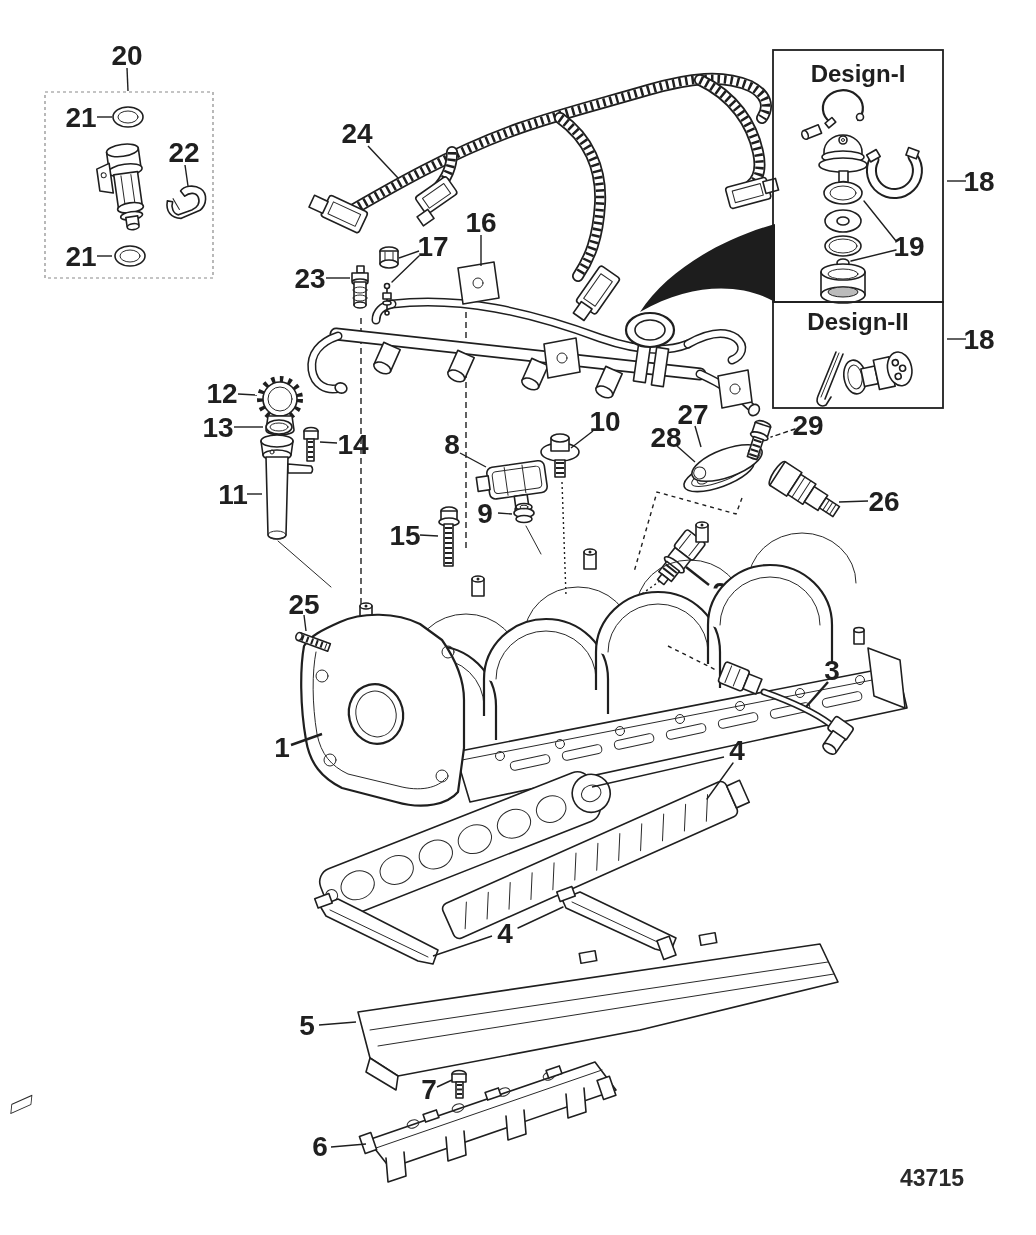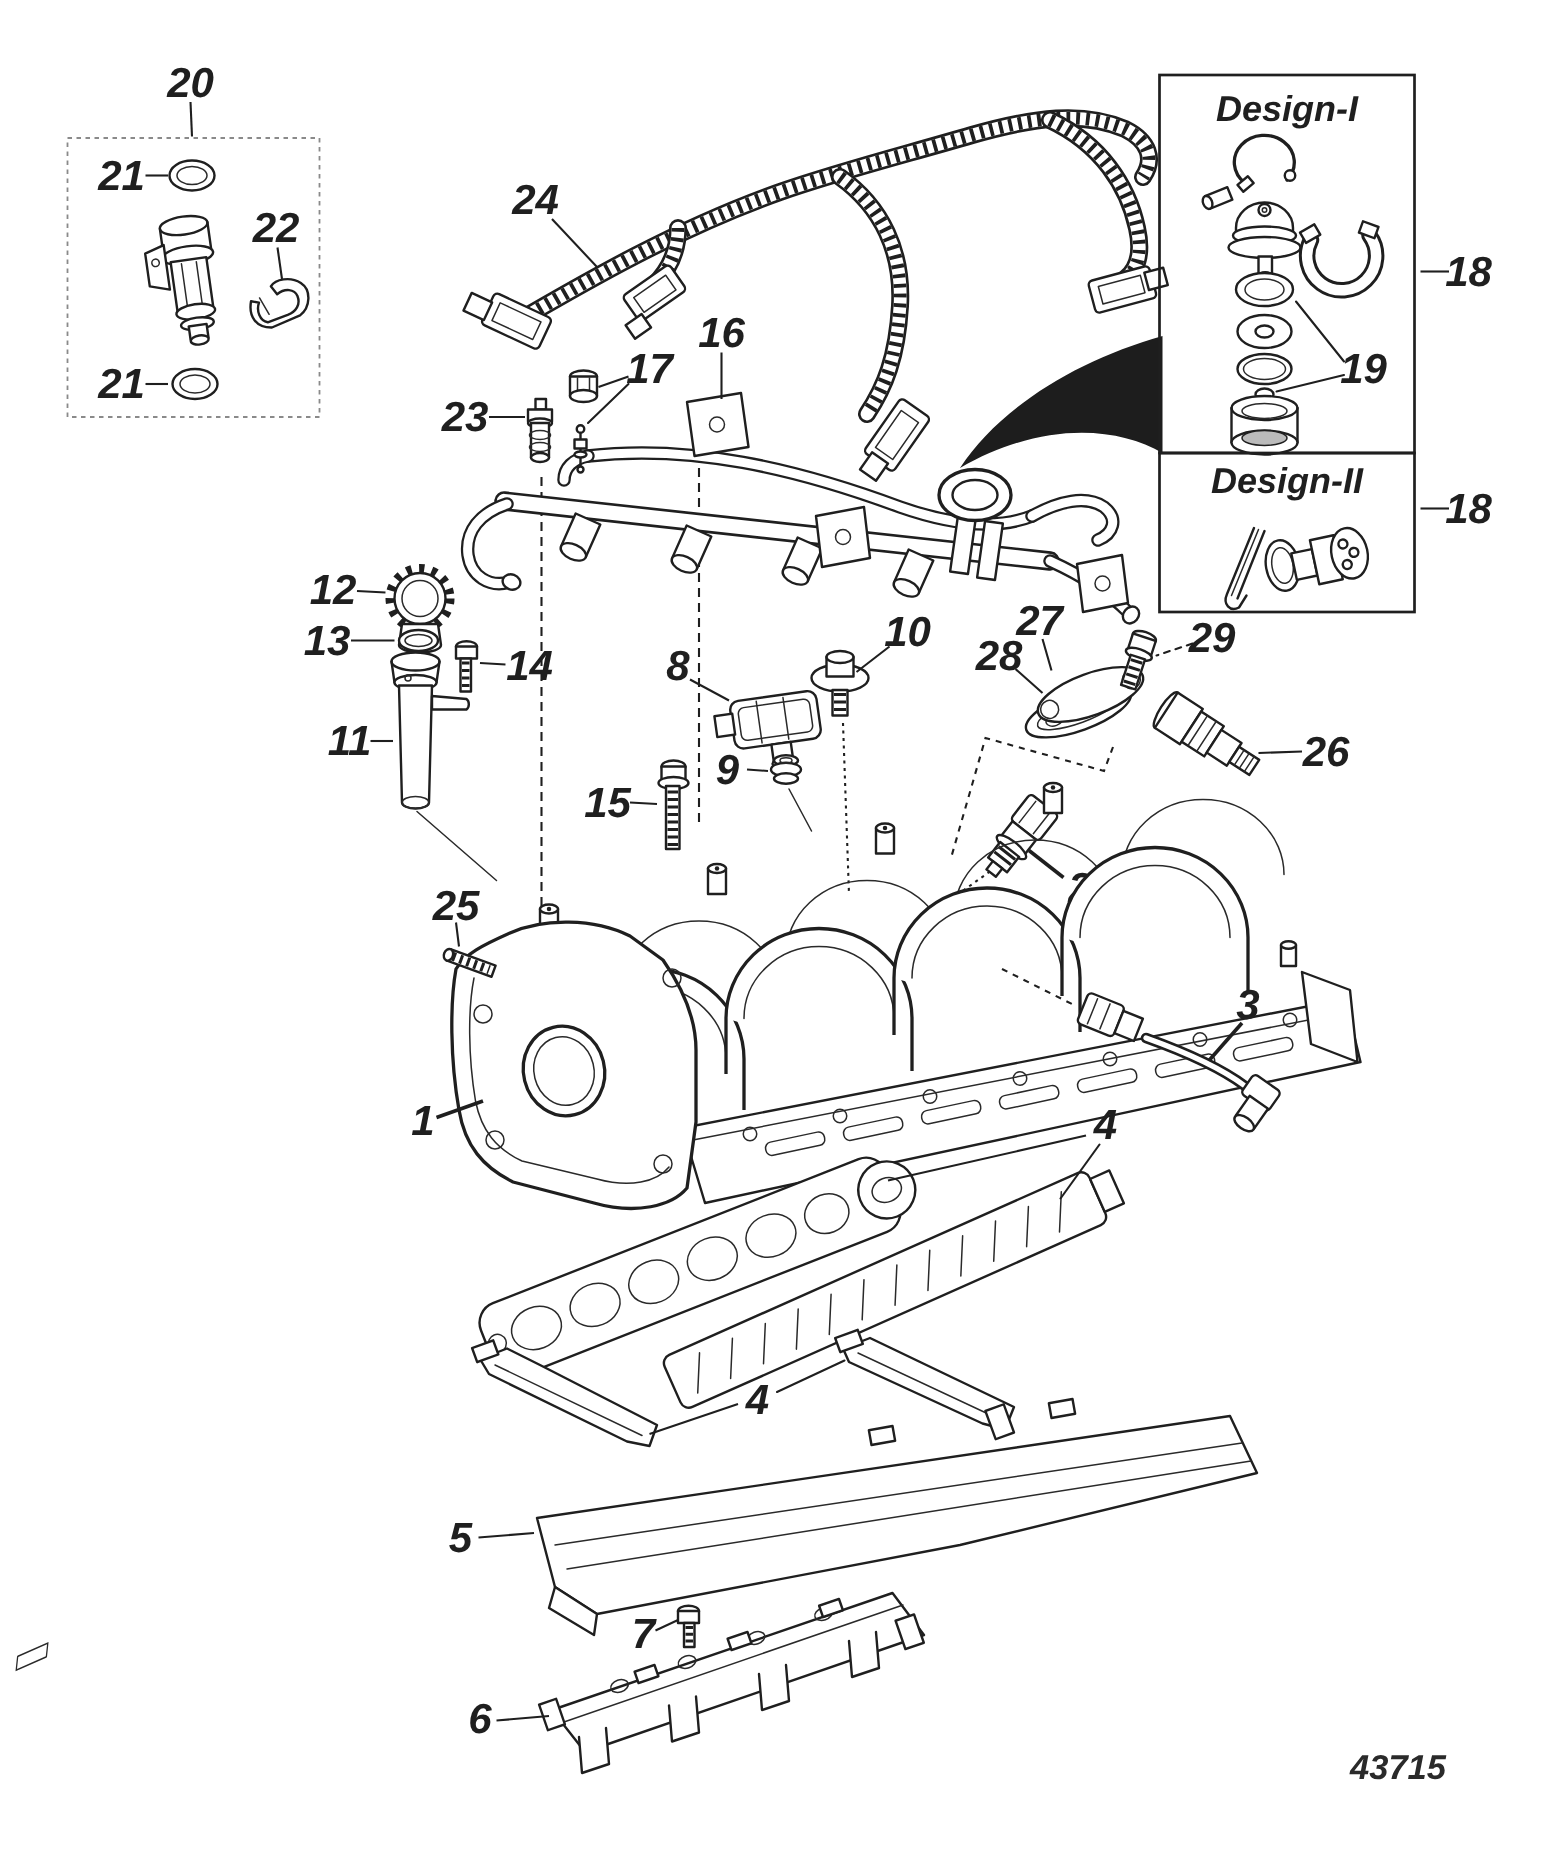--- a/index.html
+++ b/index.html
@@ -1,17 +1,17 @@
 <!DOCTYPE html>
 <html><head>
 <meta charset="utf-8">
 <style>
   html,body{margin:0;padding:0;background:#fff;}
   .stage{position:relative;width:1036px;height:1235px;background:#fff;
-         font-family:"Liberation Sans",sans-serif;font-style:italic;}
+         font-family:"Liberation Sans",sans-serif;}
   svg{display:block}
   
   .ln{fill:none;stroke:#1f1f1f;stroke-width:1.6;stroke-linecap:round;stroke-linejoin:round}
   .ln2{fill:none;stroke:#1f1f1f;stroke-width:2.2;stroke-linecap:round;stroke-linejoin:round}
   .thin{fill:none;stroke:#2a2a2a;stroke-width:1;stroke-linecap:round;stroke-linejoin:round}
   .wf{fill:#fff;stroke:#1f1f1f;stroke-width:1.6;stroke-linejoin:round}
   .wf2{fill:#fff;stroke:#1f1f1f;stroke-width:2.2;stroke-linejoin:round}
   .leader{fill:none;stroke:#1f1f1f;stroke-width:1.4}
   .leader2{fill:none;stroke:#1f1f1f;stroke-width:2.4}
   .dash{stroke-dasharray:6 4}

